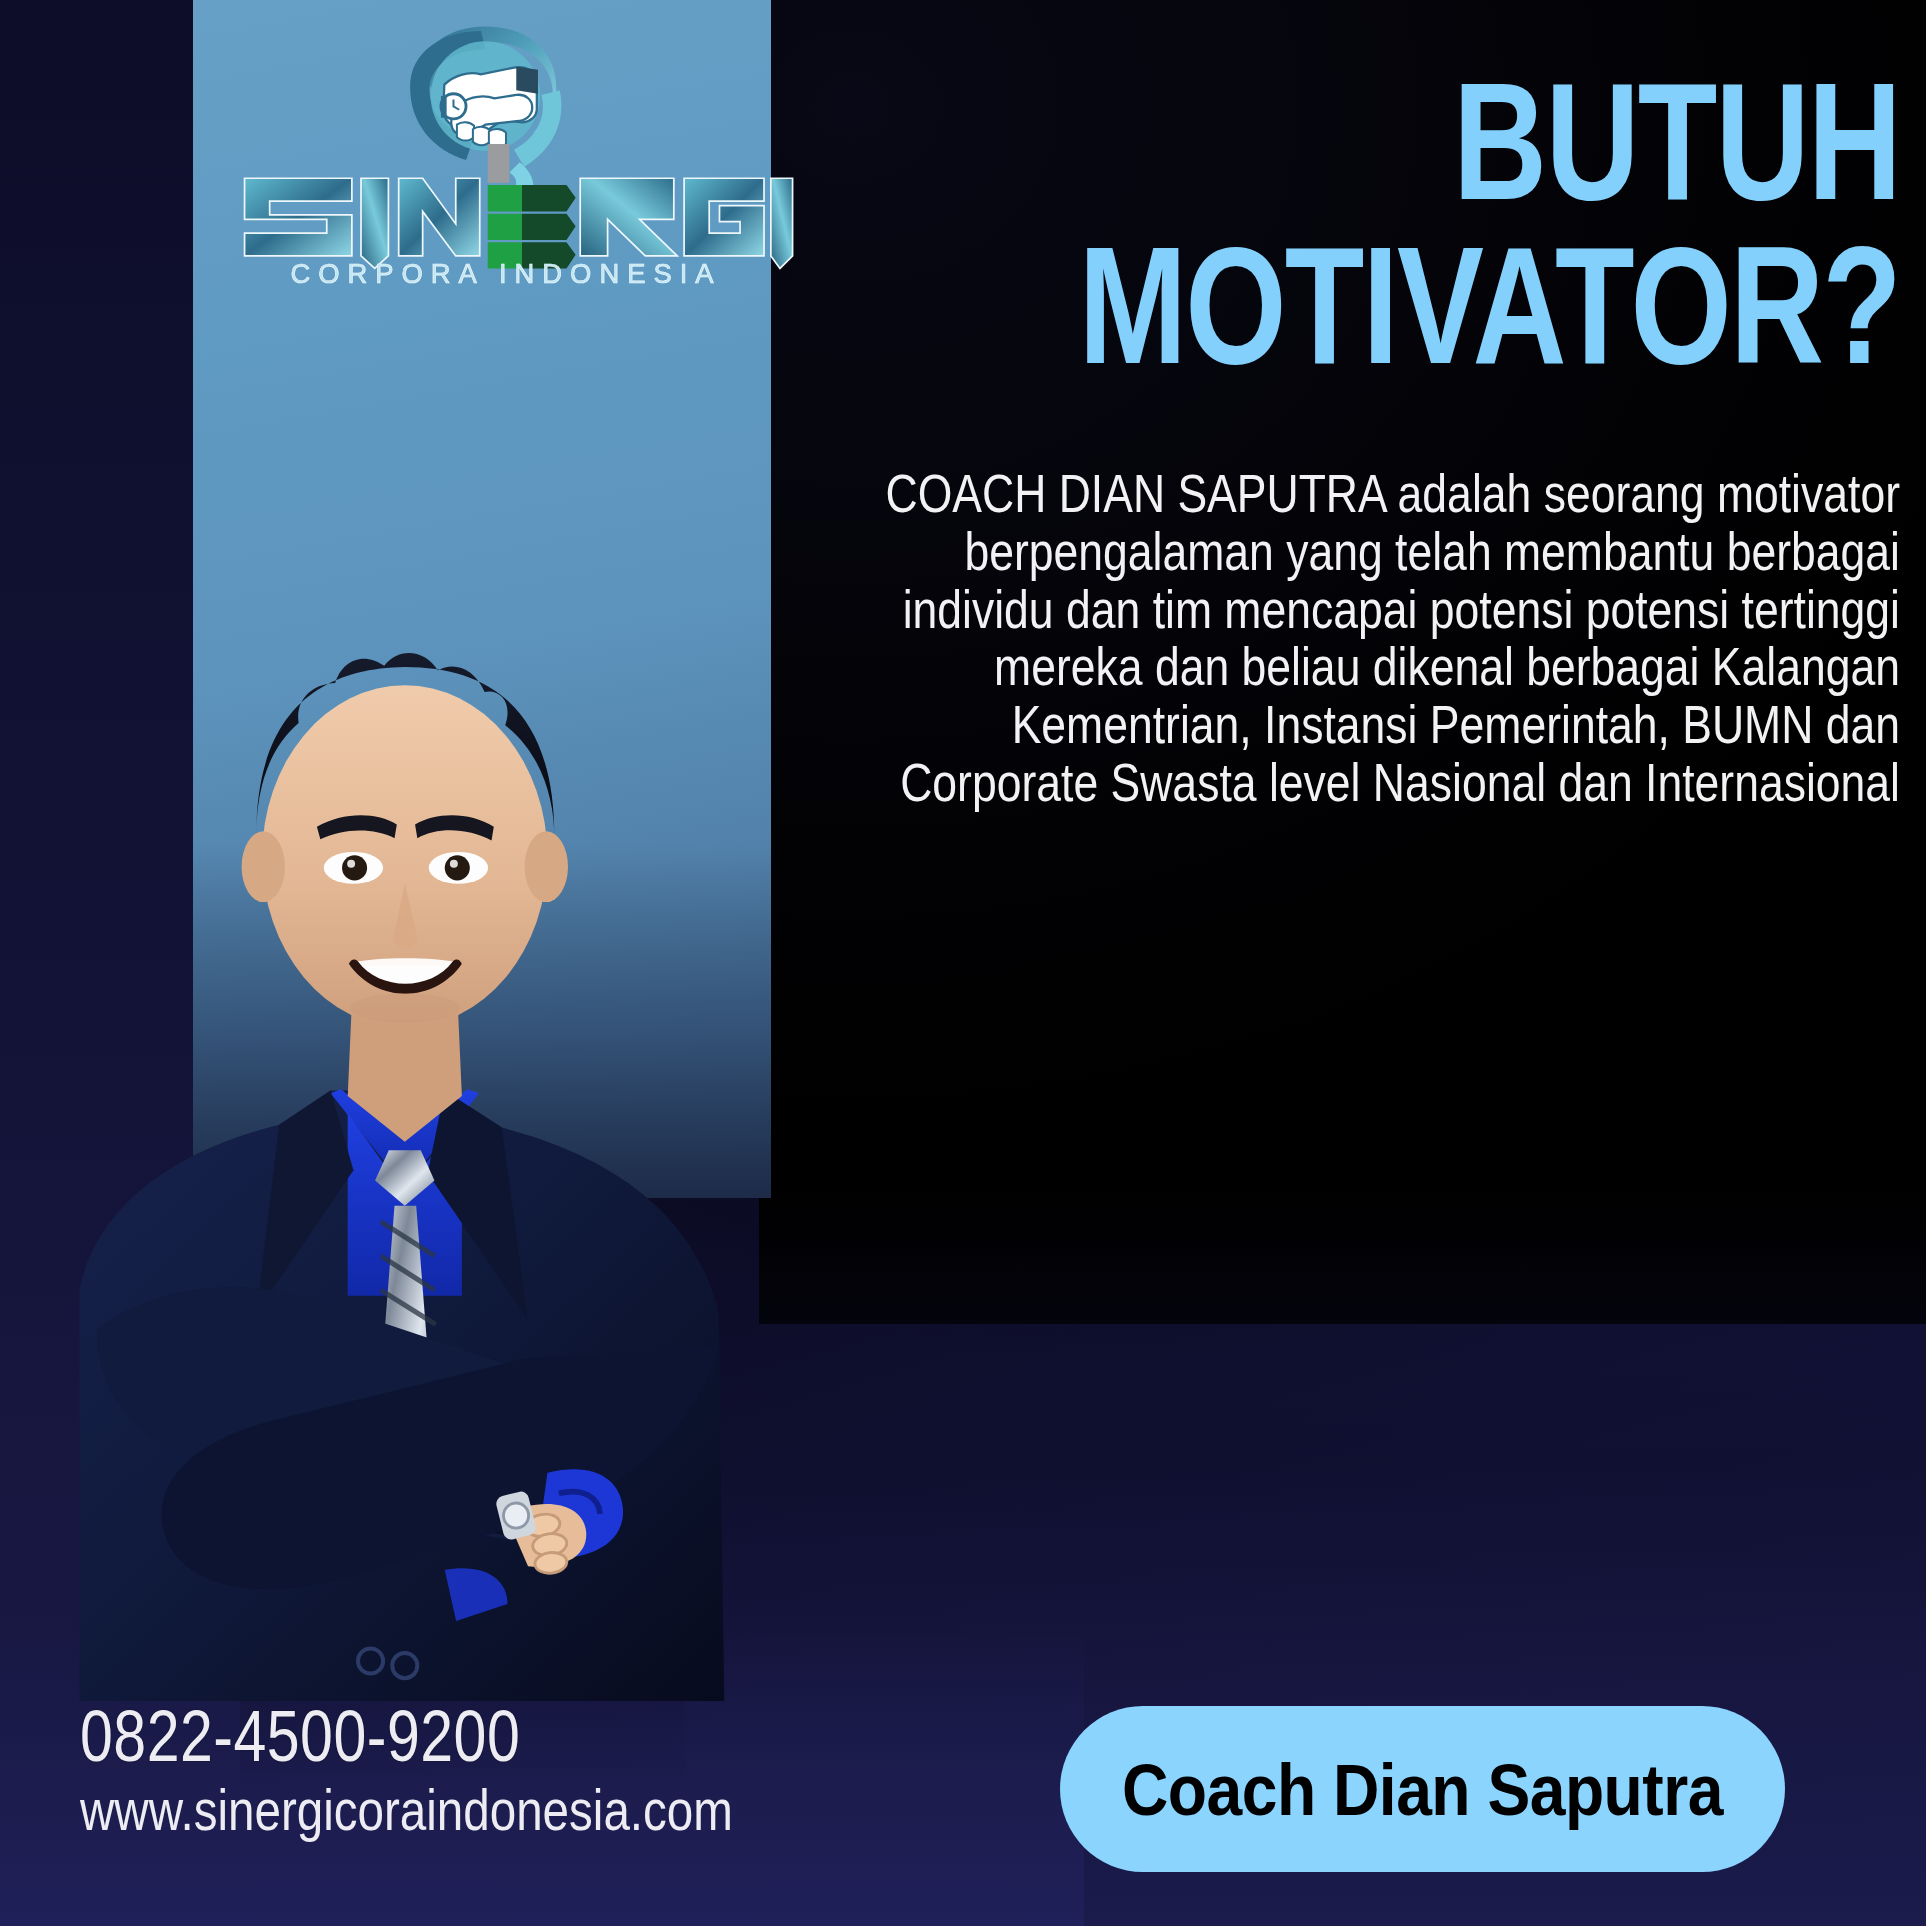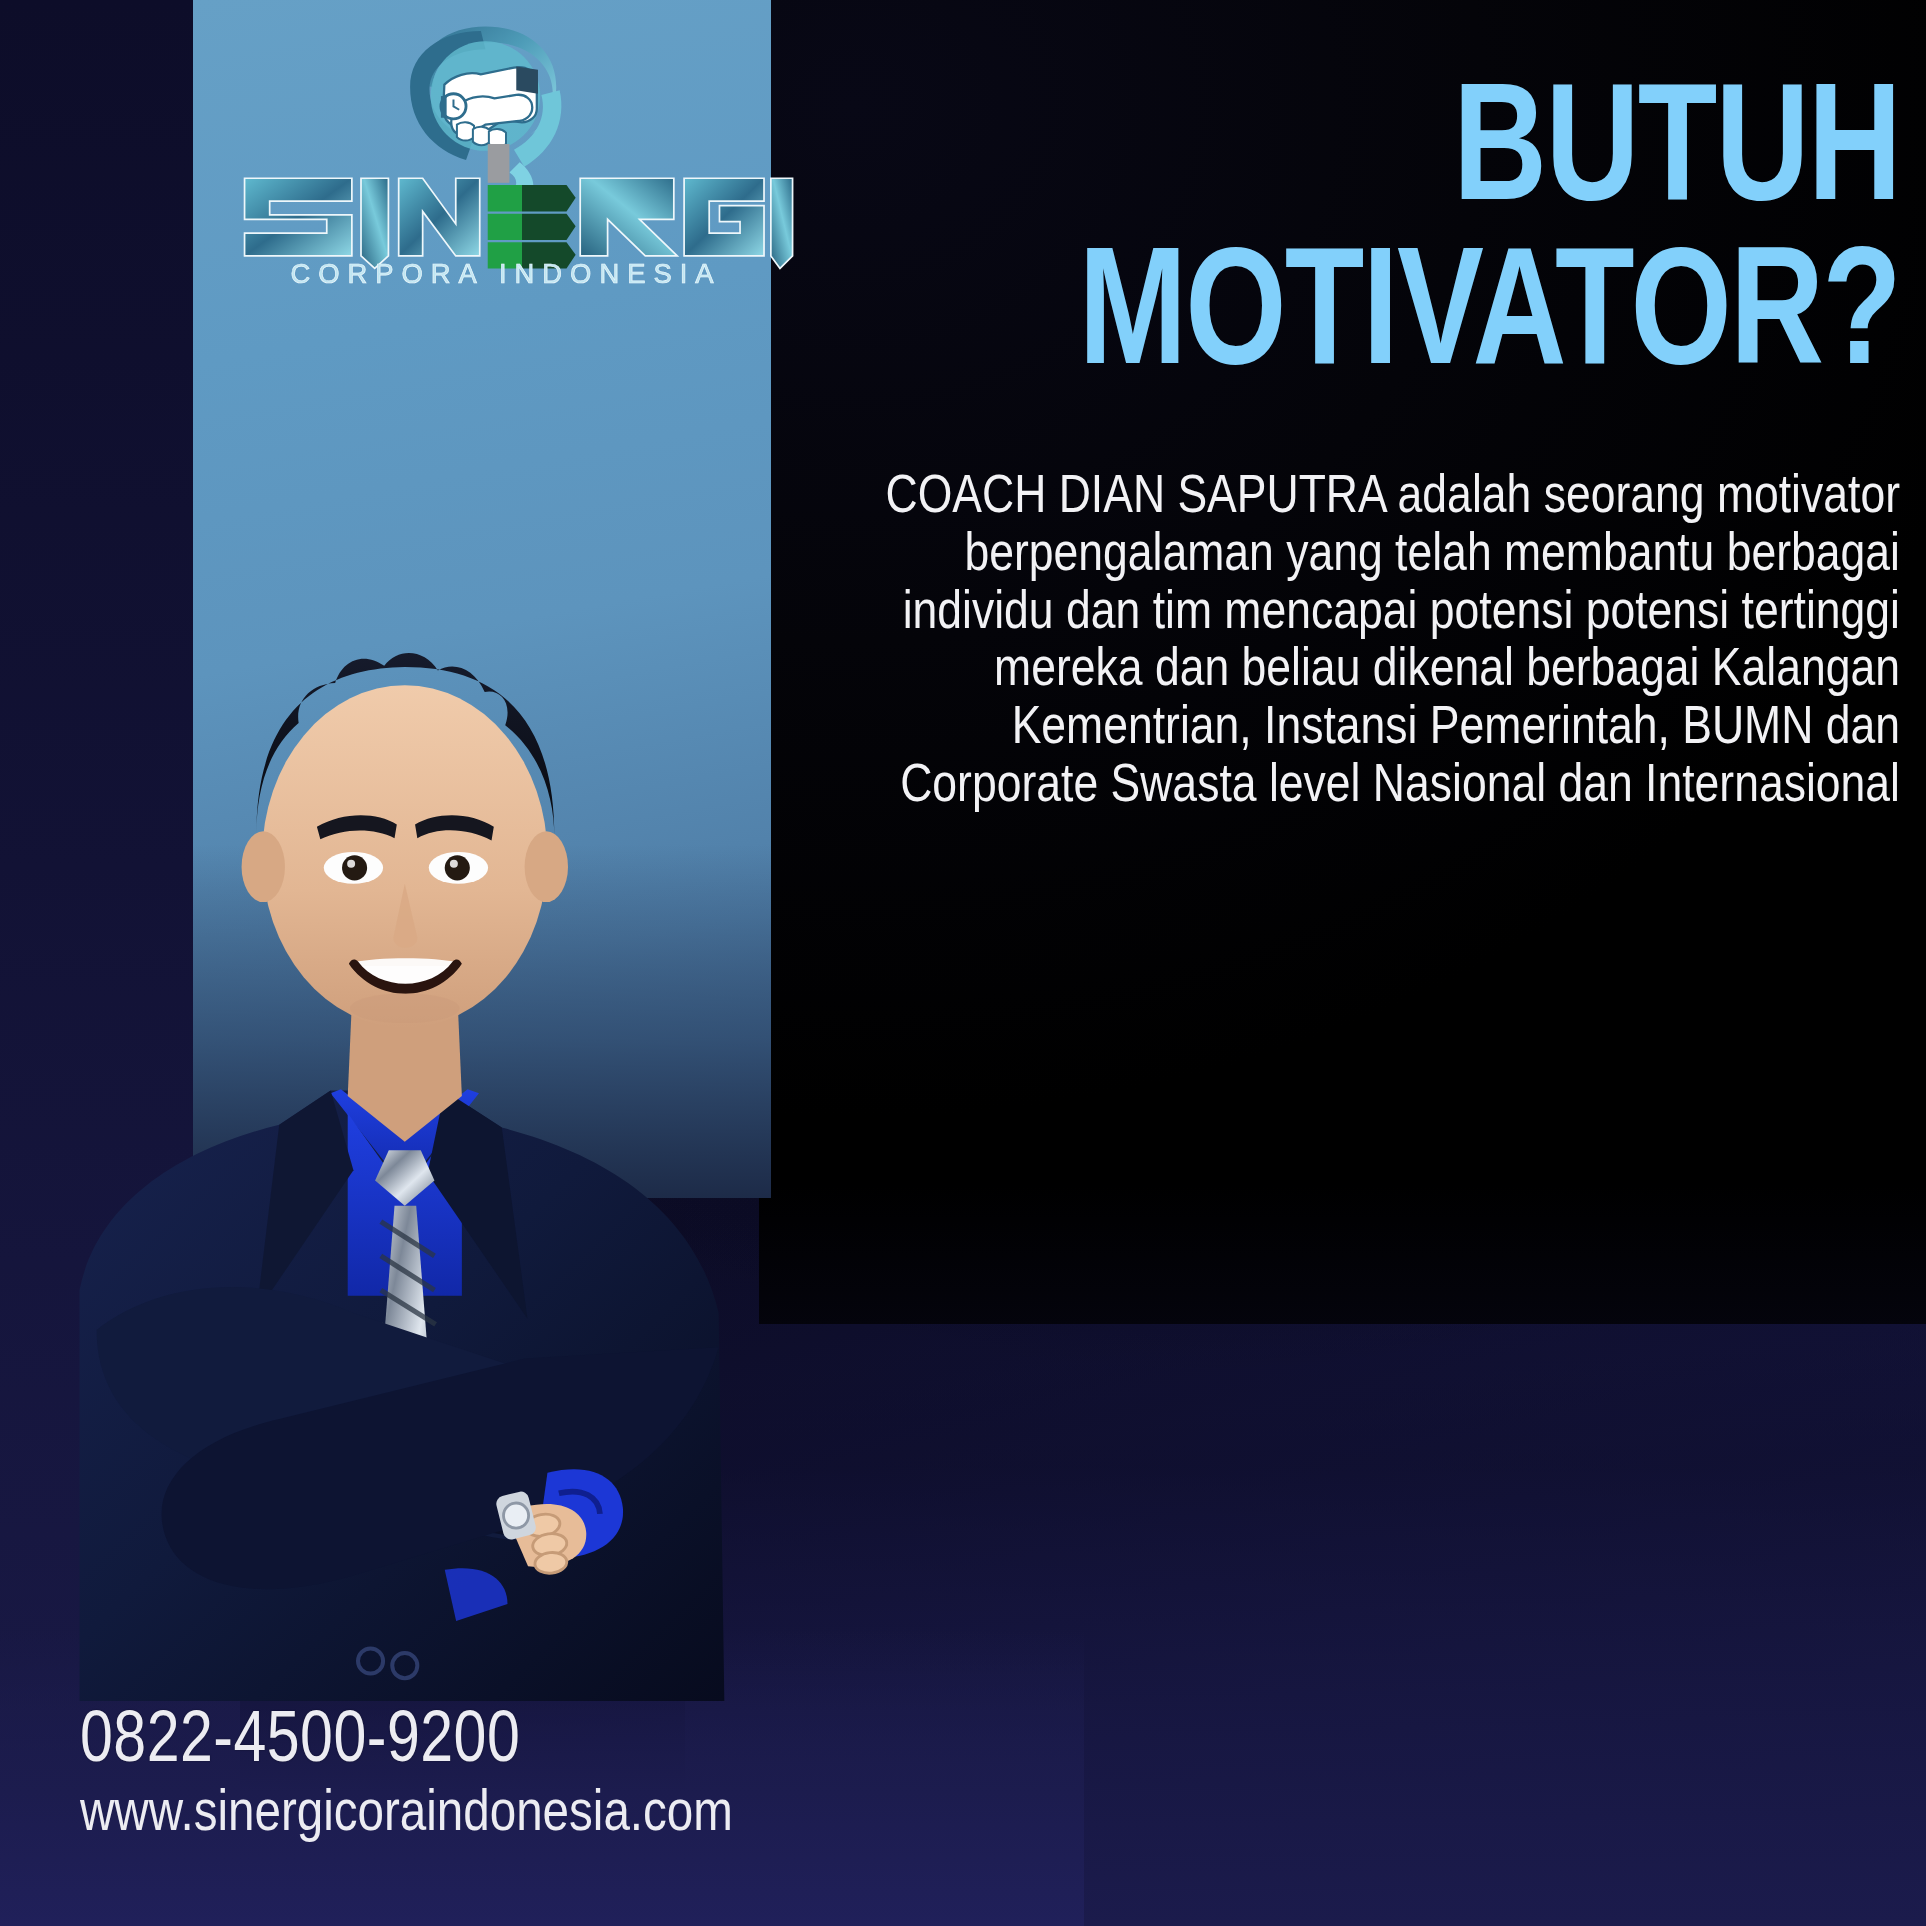--- a/index.html
+++ b/index.html
@@ -329,15 +329,18 @@
     <span>MOTIVATOR?</span>
   </div>
 
   <div class="body-copy">COACH DIAN SAPUTRA adalah seorang motivator berpengalaman yang telah membantu berbagai individu dan tim mencapai potensi potensi tertinggi mereka dan beliau dikenal berbagai Kalangan Kementrian, Instansi Pemerintah, BUMN dan Corporate Swasta level Nasional dan Internasional</div>
 
   <div class="contact">
     <div class="phone">0822-4500-9200</div>
     <div class="site">www.sinergicoraindonesia.com</div>
   </div>
 
+  <div class="cta">
+    <span class="cta-label">Coach Dian Saputra</span>
+  </div>
 
 </div>
 
 
 </body></html>

